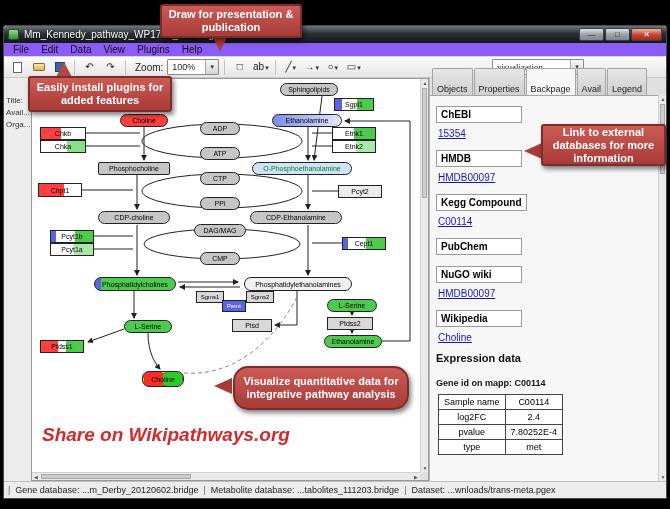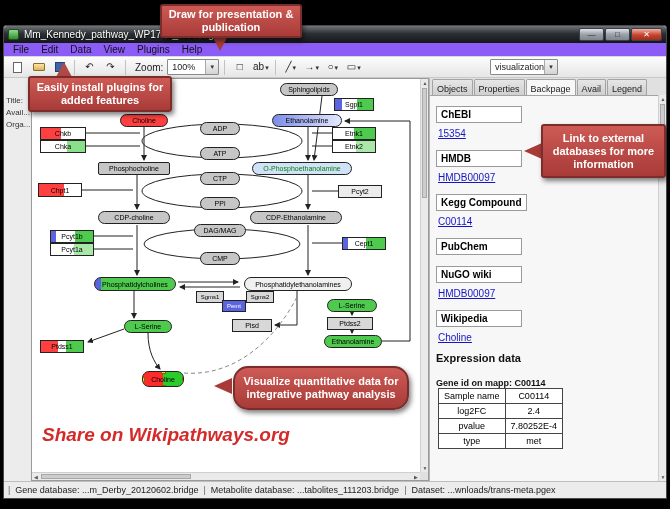--- a/index.html
+++ b/index.html
@@ -55,21 +55,21 @@
   .combo {
     height:16px; background:#fff; border:1px solid #8a8a8a; display:flex;
     align-items:center; font-size:9px; padding-left:4px; border-radius:1px;
   }
   .combo .arrow-box {
     margin-left:auto; width:13px; height:100%; border-left:1px solid #aaa;
     background:linear-gradient(#f6f6f6,#d4d4d4); display:flex; align-items:center;
     justify-content:center; font-size:7px; color:#333;
   }
   .zoom-combo { width:52px; }
-  .vis-combo { width:68px; margin-left:auto; margin-right:104px; }
+  .vis-combo { width:92px; margin-left:auto; margin-right:78px;font-family:Liberation Serif, serif; }
   .tb-label { margin:0 2px 0 4px; }
 
   
   .content { position:absolute; left:0; right:0; top:52px; bottom:17px; display:flex; }
   .leftstrip { width:27px; background:#ececec; font-size:8px; color:#333;
     padding:17px 0 0 2px; overflow:hidden; line-height:12px; white-space:nowrap; }
 
   .canvas-wrap { position:relative; width:398px; background:#fff; border:1px solid #9a9a9a; flex:0 0 auto; }
   .drawing { position:absolute; left:0; top:0; right:8px; bottom:8px; overflow:hidden; background:#fff; }
   .vscroll { position:absolute; right:0; top:0; bottom:8px; width:8px; background:#eaeaea; border-left:1px solid #cfcfcf; }
@@ -89,35 +89,35 @@
   .node.met  { border-radius:7px; overflow:hidden; }
   .node.metr { border-radius:2px; overflow:hidden; }
   .node.gene { border-radius:0; }
   .node.small { font-size:6px; }
   .handle { position:absolute; width:5px; height:5px; background:#ffd400; border:1px solid #7a6a00; }
 
   
   .panel { flex:1; position:relative; background:#ececec; border-left:1px solid #b5b5b5; }
   .tabs { display:flex; height:17px; align-items:flex-end; padding:2px 0 0 2px; gap:1px;
     background:#e0e0e0; font-size:9px; }
-  .tab { padding:4px 4px 1px; background:linear-gradient(#e6e6e6,#cfcfcf); border:1px solid #a3a3a3;
+  .tab { padding:15px 4px 1px; background:linear-gradient(#e6e6e6,#cfcfcf); border:1px solid #a3a3a3;
     border-bottom:none; border-radius:2px 2px 0 0; color:#222; }
   .tab.active { background:#f7f7f7; position:relative; top:1px; padding-bottom:2px; }
   .panel-body { position:absolute; top:17px; left:0; right:8px; bottom:0; background:#f7f7f7;
     border-top:1px solid #a3a3a3; padding:8px 4px 0 6px; overflow:hidden; }
   .panel-scroll { position:absolute; top:17px; right:0; bottom:0; width:8px; background:#eaeaea; border-left:1px solid #cfcfcf; }
   .panel-scroll .thumb { position:absolute; left:1px; right:1px; top:9px; height:70px; background:#cdcdcd; border:1px solid #a8a8a8; }
 
   .bp-section { margin-bottom:9px; }
   .bp-header { display:inline-block; min-width:86px; background:#fff; border:1px solid #9a9a9a;
     font-weight:bold; font-size:10px; padding:2px 4px; }
   .bp-value { font-size:10px; margin:5px 0 0 2px; }
   .bp-link { color:#1515c8; text-decoration:underline; cursor:pointer; }
   .expression-title { font-weight:bold; font-size:11px; margin:4px 0 14px; color:#111; }
-  .gene-id-line { font-weight:bold; font-size:9px; color:#111; }
+  .gene-id-line { font-weight:bold; font-size:9px; margin-bottom:6px; color:#111; }
   table.expr { border-collapse:collapse; font-size:9px; margin-left:2px; }
   table.expr td { border:1px solid #444; background:#fff; padding:2px 5px; text-align:center;
     min-width:44px; height:13px; }
 
   
   .statusbar { position:absolute; left:0; right:0; bottom:0; height:17px; background:#ececec;
     border-top:1px solid #bdbdbd; display:flex; align-items:center; gap:5px;
     font-size:9px; color:#222; padding:0 4px; white-space:nowrap; overflow:hidden; }
   .pipe { color:#666; }
 
@@ -386,19 +386,19 @@
     <span>Dataset: ...wnloads/trans-meta.pgex</span>
   </div>
 </div>
 
 <div class="callout" style="left:160px; top:4px; width:142px; height:34px;">Draw for presentation &amp; publication</div>
 <div class="ptr down" style="left:212px; top:36px;"></div>
 
 <div class="callout" style="left:28px; top:76px; width:144px; height:36px;">Easily install plugins for added features</div>
 <div class="ptr up" style="left:56px; top:62px;"></div>
 
-<div class="callout" style="left:541px; top:124px; width:125px; height:54px;">Link to external databases for more information</div>
+<div class="callout" style="left:541px; top:124px; width:125px; height:42px;">Link to external databases for more information</div>
 <div class="ptr left" style="left:524px; top:143px;"></div>
 
 <div class="callout" style="left:233px; top:366px; width:176px; height:44px;border-radius:15px;">Visualize quantitative data for integrative pathway analysis</div>
 <div class="ptr left" style="left:214px; top:378px;"></div>
 
 <div class="share-note" style="left:42px; top:424px;">Share on Wikipathways.org</div>
 
 </body></html>

